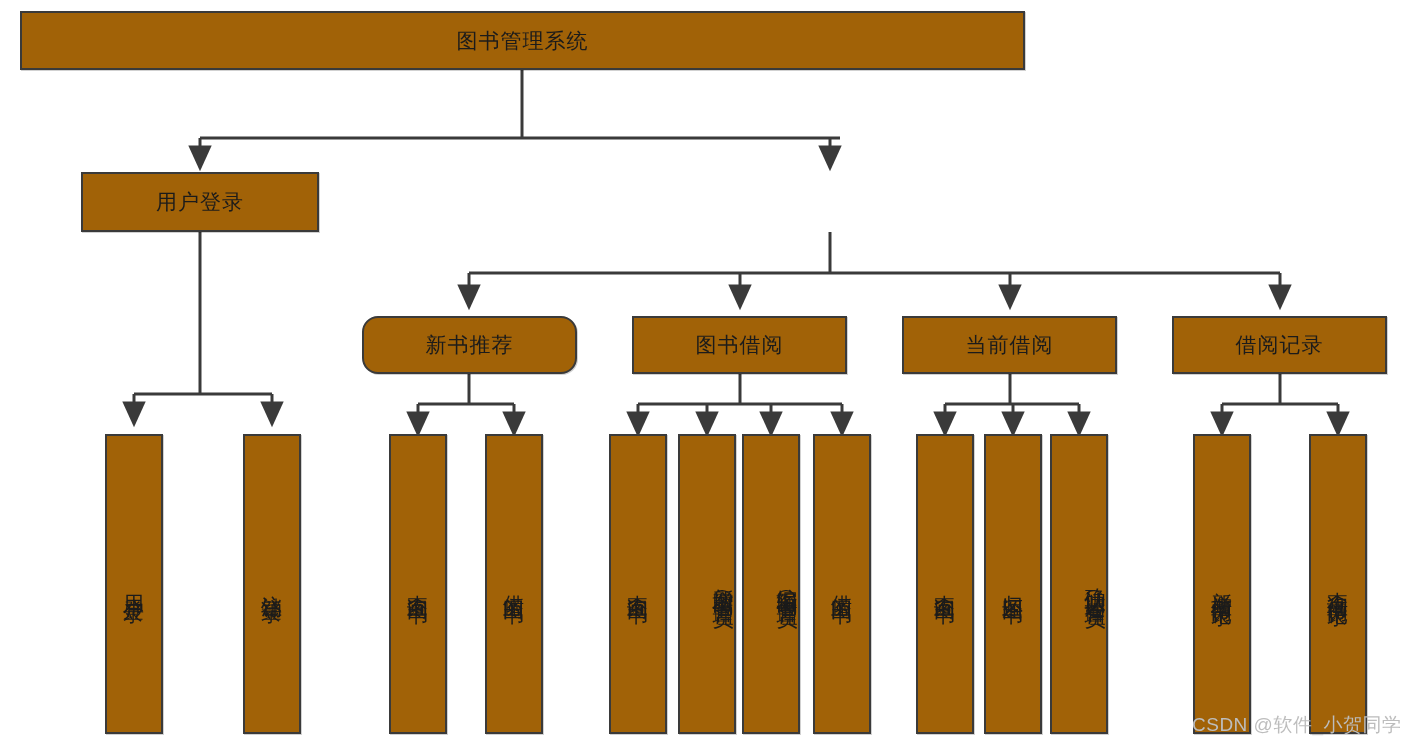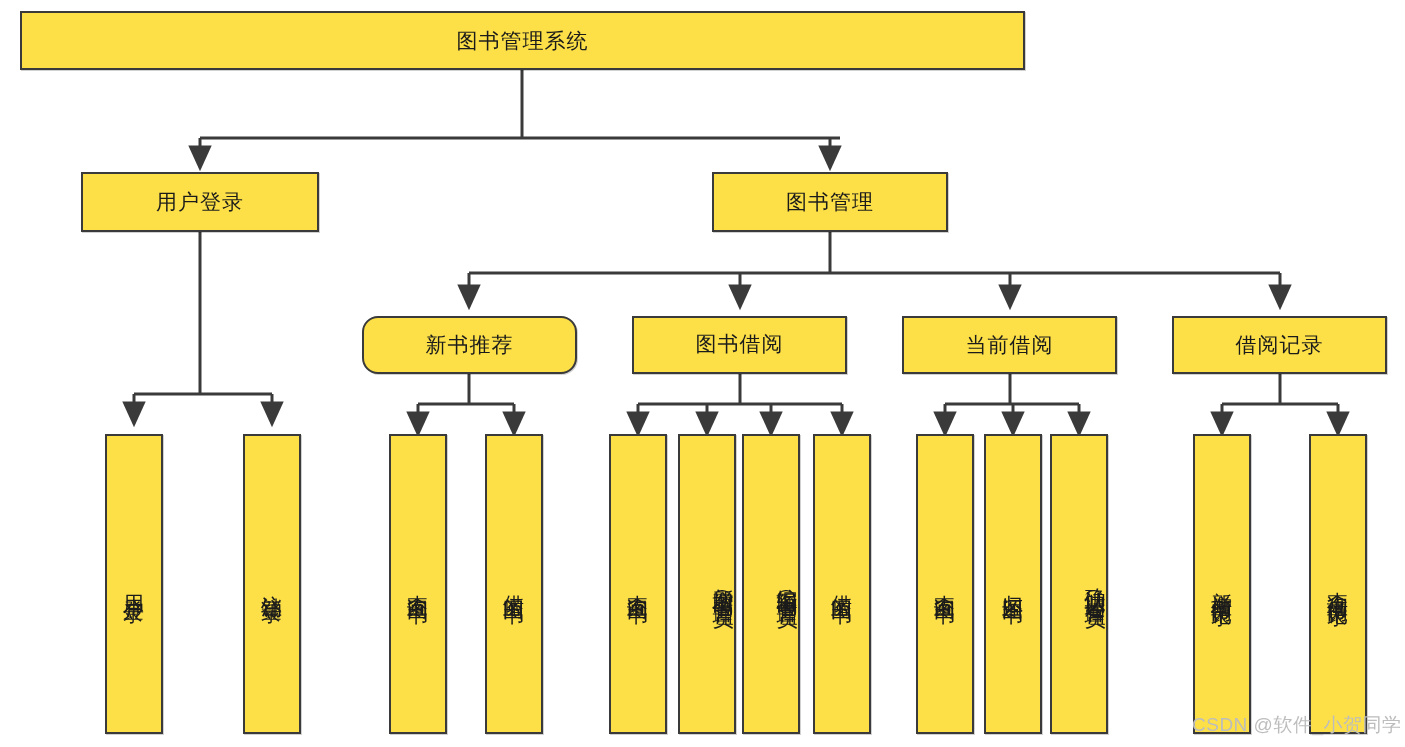--- a/index.html
+++ b/index.html
@@ -21,21 +21,21 @@
     position: absolute;
     left: 0;
     top: 0;
     width: 1405px;
     height: 747px;
   }
   .node {
     position: absolute;
     box-sizing: border-box;
     border: 2.5px solid #3a3a3a;
-    background: #fde047;
+    background: #a16207;
     display: flex;
     align-items: center;
     justify-content: center;
     color: #1b1b1b;
     box-shadow: 1px 1px 0 rgba(0,0,0,0.18);
   }
   .node.horizontal {
     font-size: 21px;
     letter-spacing: 1px;
     line-height: 1.2;
@@ -124,28 +124,25 @@
     </g>
   </svg>
 
   <div class="node horizontal" style="left:20px; top:11px; width:1005px; height:59px;">
     <span>图书管理系统</span>
   </div>
 
   <div class="node horizontal" style="left:81px; top:172px; width:238px; height:60px;">
     <span>用户登录</span>
   </div>
-  <div class="node horizontal" style="left:712px; top:172px; width:236px; height:60px;">
-    <span>图书管理</span>
-  </div>
 
   <div class="node horizontal" style="left:362px; top:316px; width:215px; height:58px;border-radius:16px;">
     <span>新书推荐</span>
   </div>
-  <div class="node horizontal" style="left:632px; top:316px; width:215px; height:58px;font-family:Liberation Serif, serif;">
+  <div class="node horizontal" style="left:632px; top:316px; width:215px; height:58px;">
     <span>图书借阅</span>
   </div>
   <div class="node horizontal" style="left:902px; top:316px; width:215px; height:58px;">
     <span>当前借阅</span>
   </div>
   <div class="node horizontal" style="left:1172px; top:316px; width:215px; height:58px;">
     <span>借阅记录</span>
   </div>
 
   <div class="node vertical center-text" style="left:105px; top:434px; width:58px; height:300px;">

